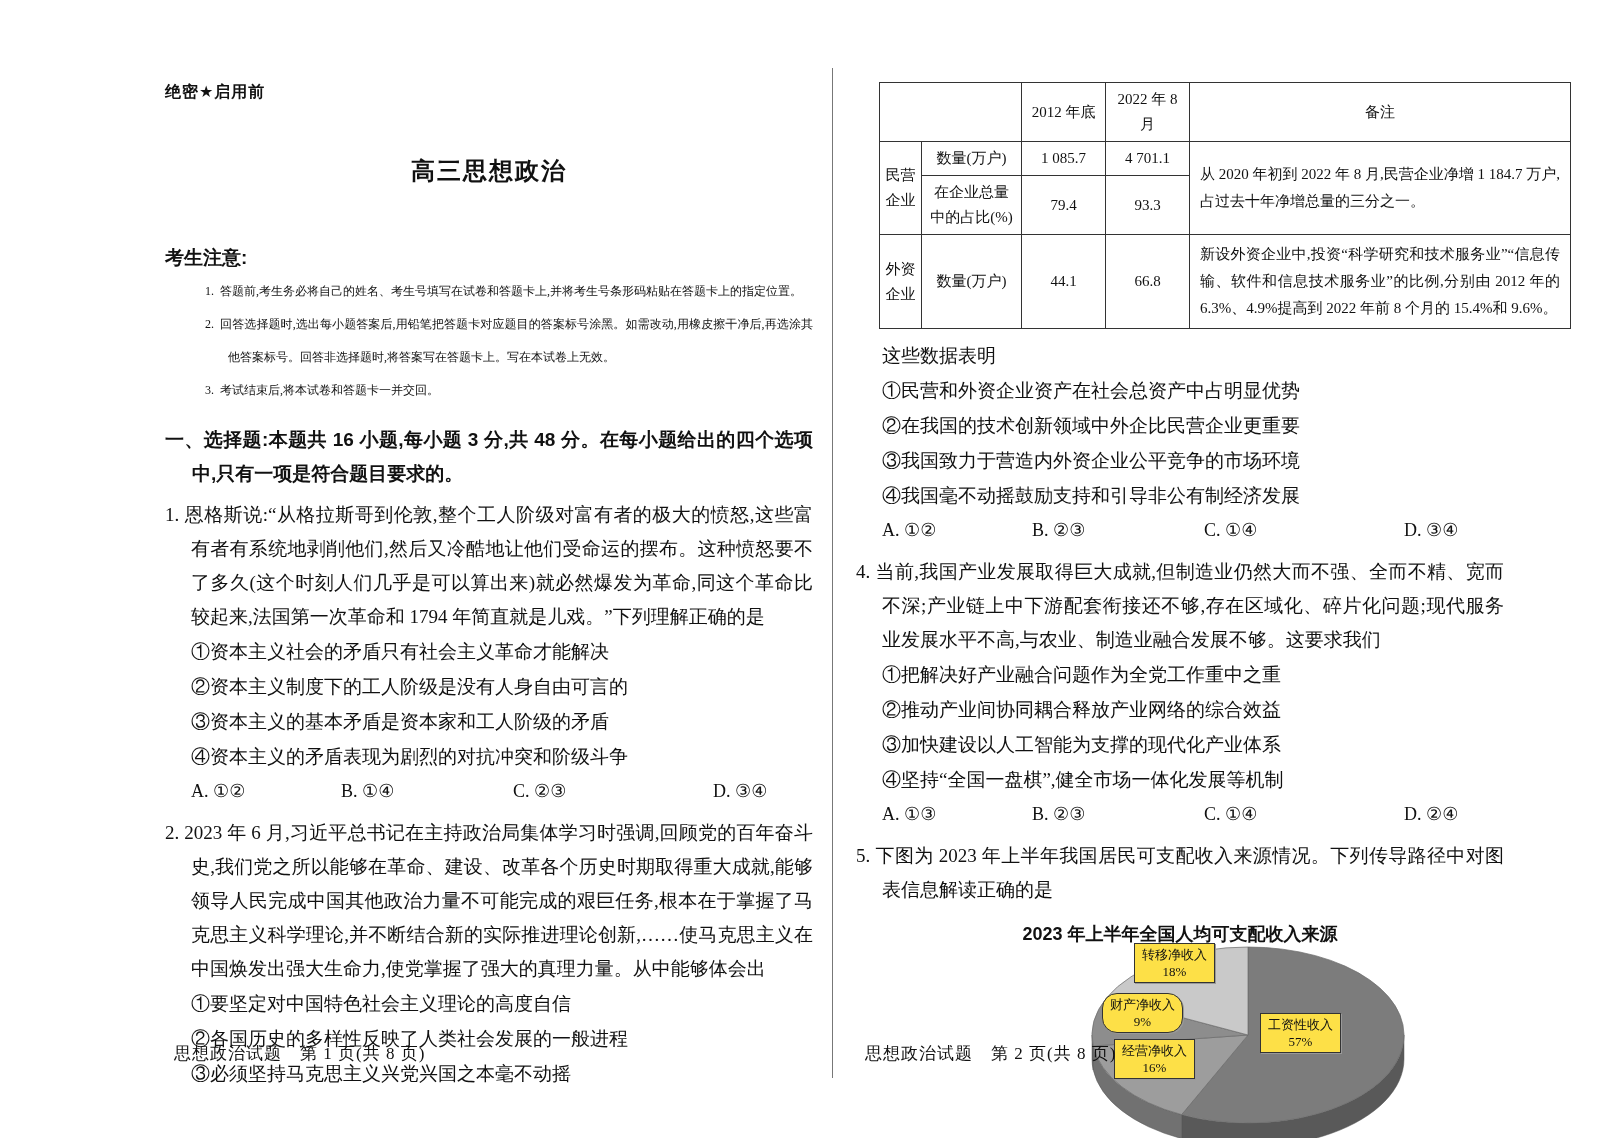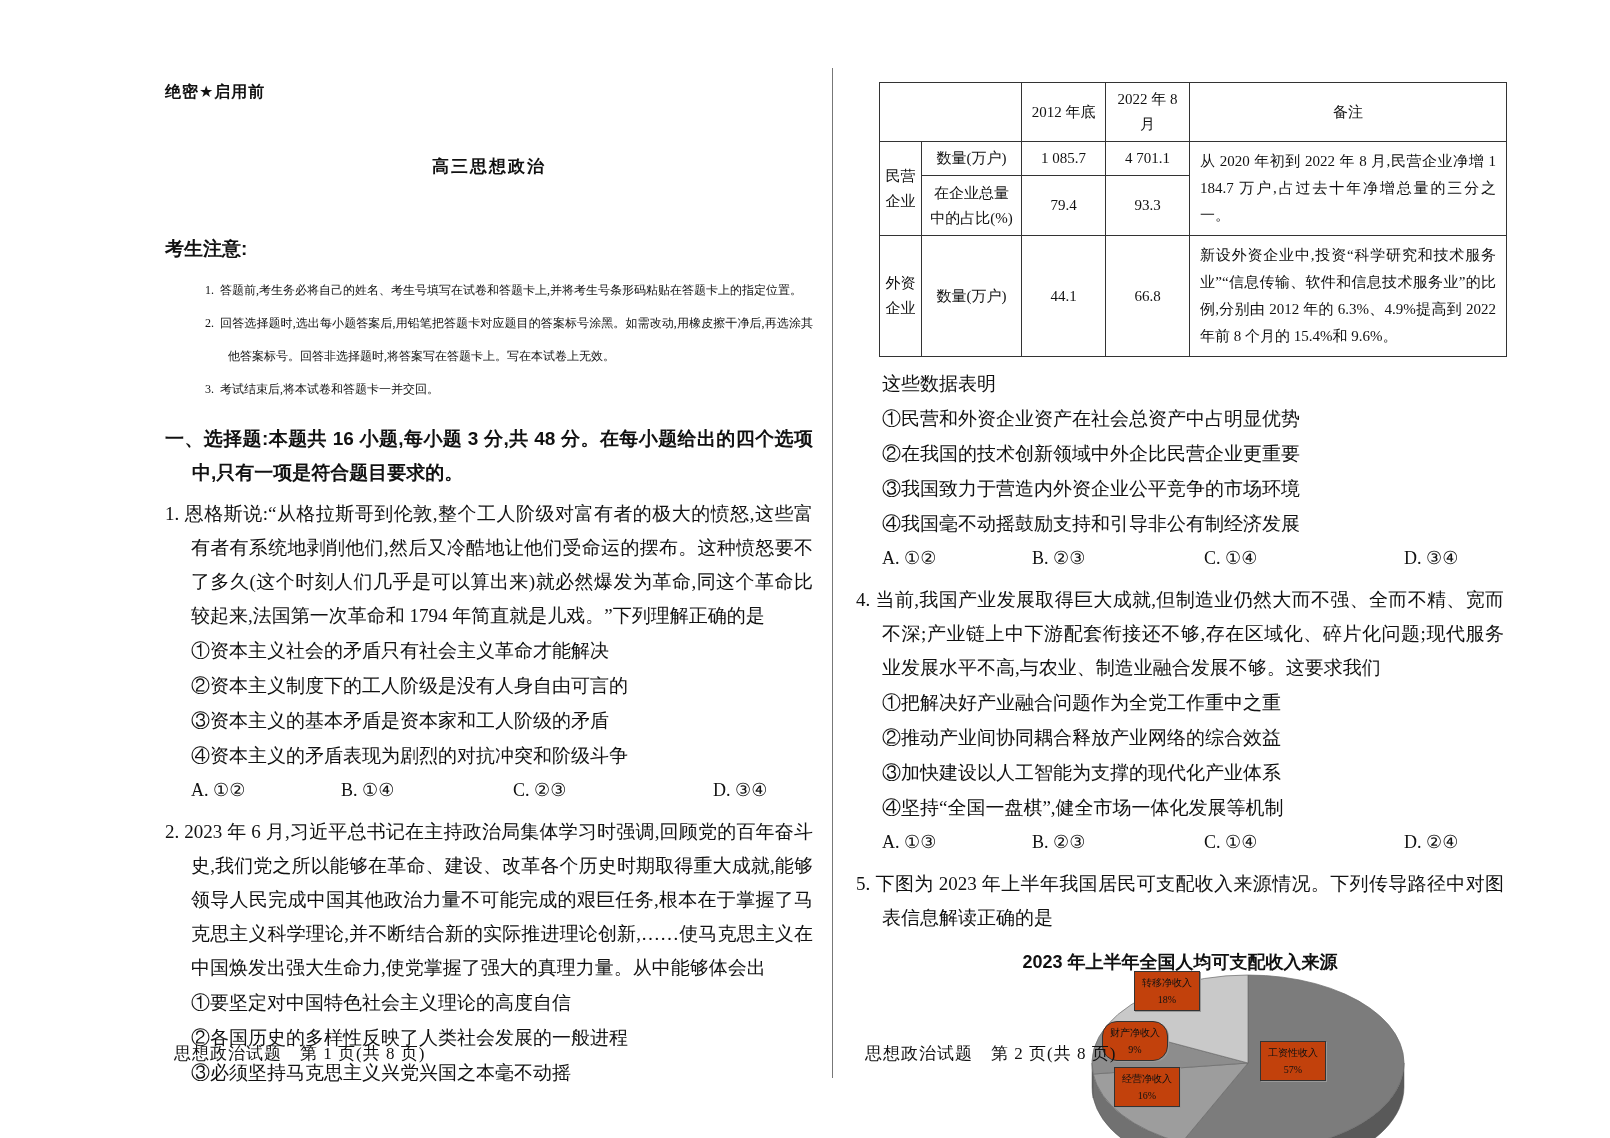--- a/index.html
+++ b/index.html
@@ -10,58 +10,58 @@
     color:#111; overflow:hidden;
   }
   .hei { font-family:"Liberation Sans","DejaVu Sans",sans-serif; font-weight:bold; }
   .divider { position:absolute; left:832px; top:68px; width:1px; height:1010px; background:#777; }
 
   .col { position:absolute; width:648px; }
   .col-left  { left:165px; top:82px; }
   .col-right { left:856px; top:72px; }
 
   .secret { font-size:16px; letter-spacing:1px; }
-  .title  { font-size:17px; text-align:center; letter-spacing:2px; margin:52px 0 58px 0;font-family:Liberation Mono, monospace; }
-
-  .notice-head { font-size:19px; margin-bottom:12px; }
+  .title  { font-size:24px; text-align:center; letter-spacing:2px; margin:52px 0 58px 0;font-family:Liberation Mono, monospace; }
+
+  .notice-head { font-size:19px; margin-bottom:4px; }
   .notices { padding-left:63px; font-size:12px; line-height:33px; }
   .notice  { text-indent:-23px; text-align:justify; }
   .nnum { margin-right:6px; }
 
   .section { font-size:19px; line-height:34px; margin-top:16px;
              padding-left:27px; text-indent:-27px; text-align:justify; }
 
   .question { padding-left:26px; margin-top:7px; font-size:19px; line-height:34px; }
   .stem { text-indent:-26px; text-align:justify; }
   .qnum { margin-right:5px; }
   .stmt { line-height:35px; }
   .opts { display:grid; grid-template-columns:138px 160px 188px 1fr; line-height:35px; font-size:18px;gap:12px; }
 
   .footer { position:absolute; top:1042px; width:648px; font-size:17px; letter-spacing:1px; }
   .footer-left { left:165px; } .footer-right { left:856px; }
   .footer span { margin:0 9px; }
 
   
-  .q3-table { border-collapse:collapse; margin:10px 0 10px -3px; width:628px;
+  .q3-table { border-collapse:collapse; margin:10px 0 10px -3px; width:692px;
               font-size:15px; line-height:25px; table-layout:fixed; }
   .q3-table td, .q3-table th { border:1px solid #333; font-weight:normal; padding:4px 5px; text-align:center; vertical-align:middle; }
   .q3-table .c-group { width:42px; }
   .q3-table .c-metric{ width:100px; }
   .q3-table .c-y1 { width:84px; }
   .q3-table .c-y2 { width:84px; }
   .q3-table .c-note { text-align:left; padding:6px 10px; line-height:27px; text-align:justify; }
   .lead-in { font-size:19px; line-height:34px; margin-top:4px; }
 
   
   .chart { position:relative; width:648px; height:252px; margin-top:10px; margin-left:-26px; }
   .chart-title { position:absolute; left:0; top:0; width:648px; text-align:center;
                  font-size:18px; font-family:"Liberation Sans","DejaVu Sans",sans-serif; font-weight:bold; }
   .chart svg { position:absolute; left:0; top:0; }
-  .pie-label { position:absolute; background:#c2410c; border:1px solid #333; text-align:center;
-               font-size:10px; line-height:17px; padding:2px 7px; white-space:nowrap;
+  .pie-label { position:absolute; background:#fde047; border:1px solid #333; text-align:center;
+               font-size:13px; line-height:17px; padding:2px 7px; white-space:nowrap;
                box-shadow:1px 1px 0 #999; }
 </style>
 </head>
 <body>
 
 <div class="divider"></div>
 
 <section class="col col-left">
   <div class="secret hei">绝密★启用前</div>
   <h1 class="title">高三思想政治</h1>

